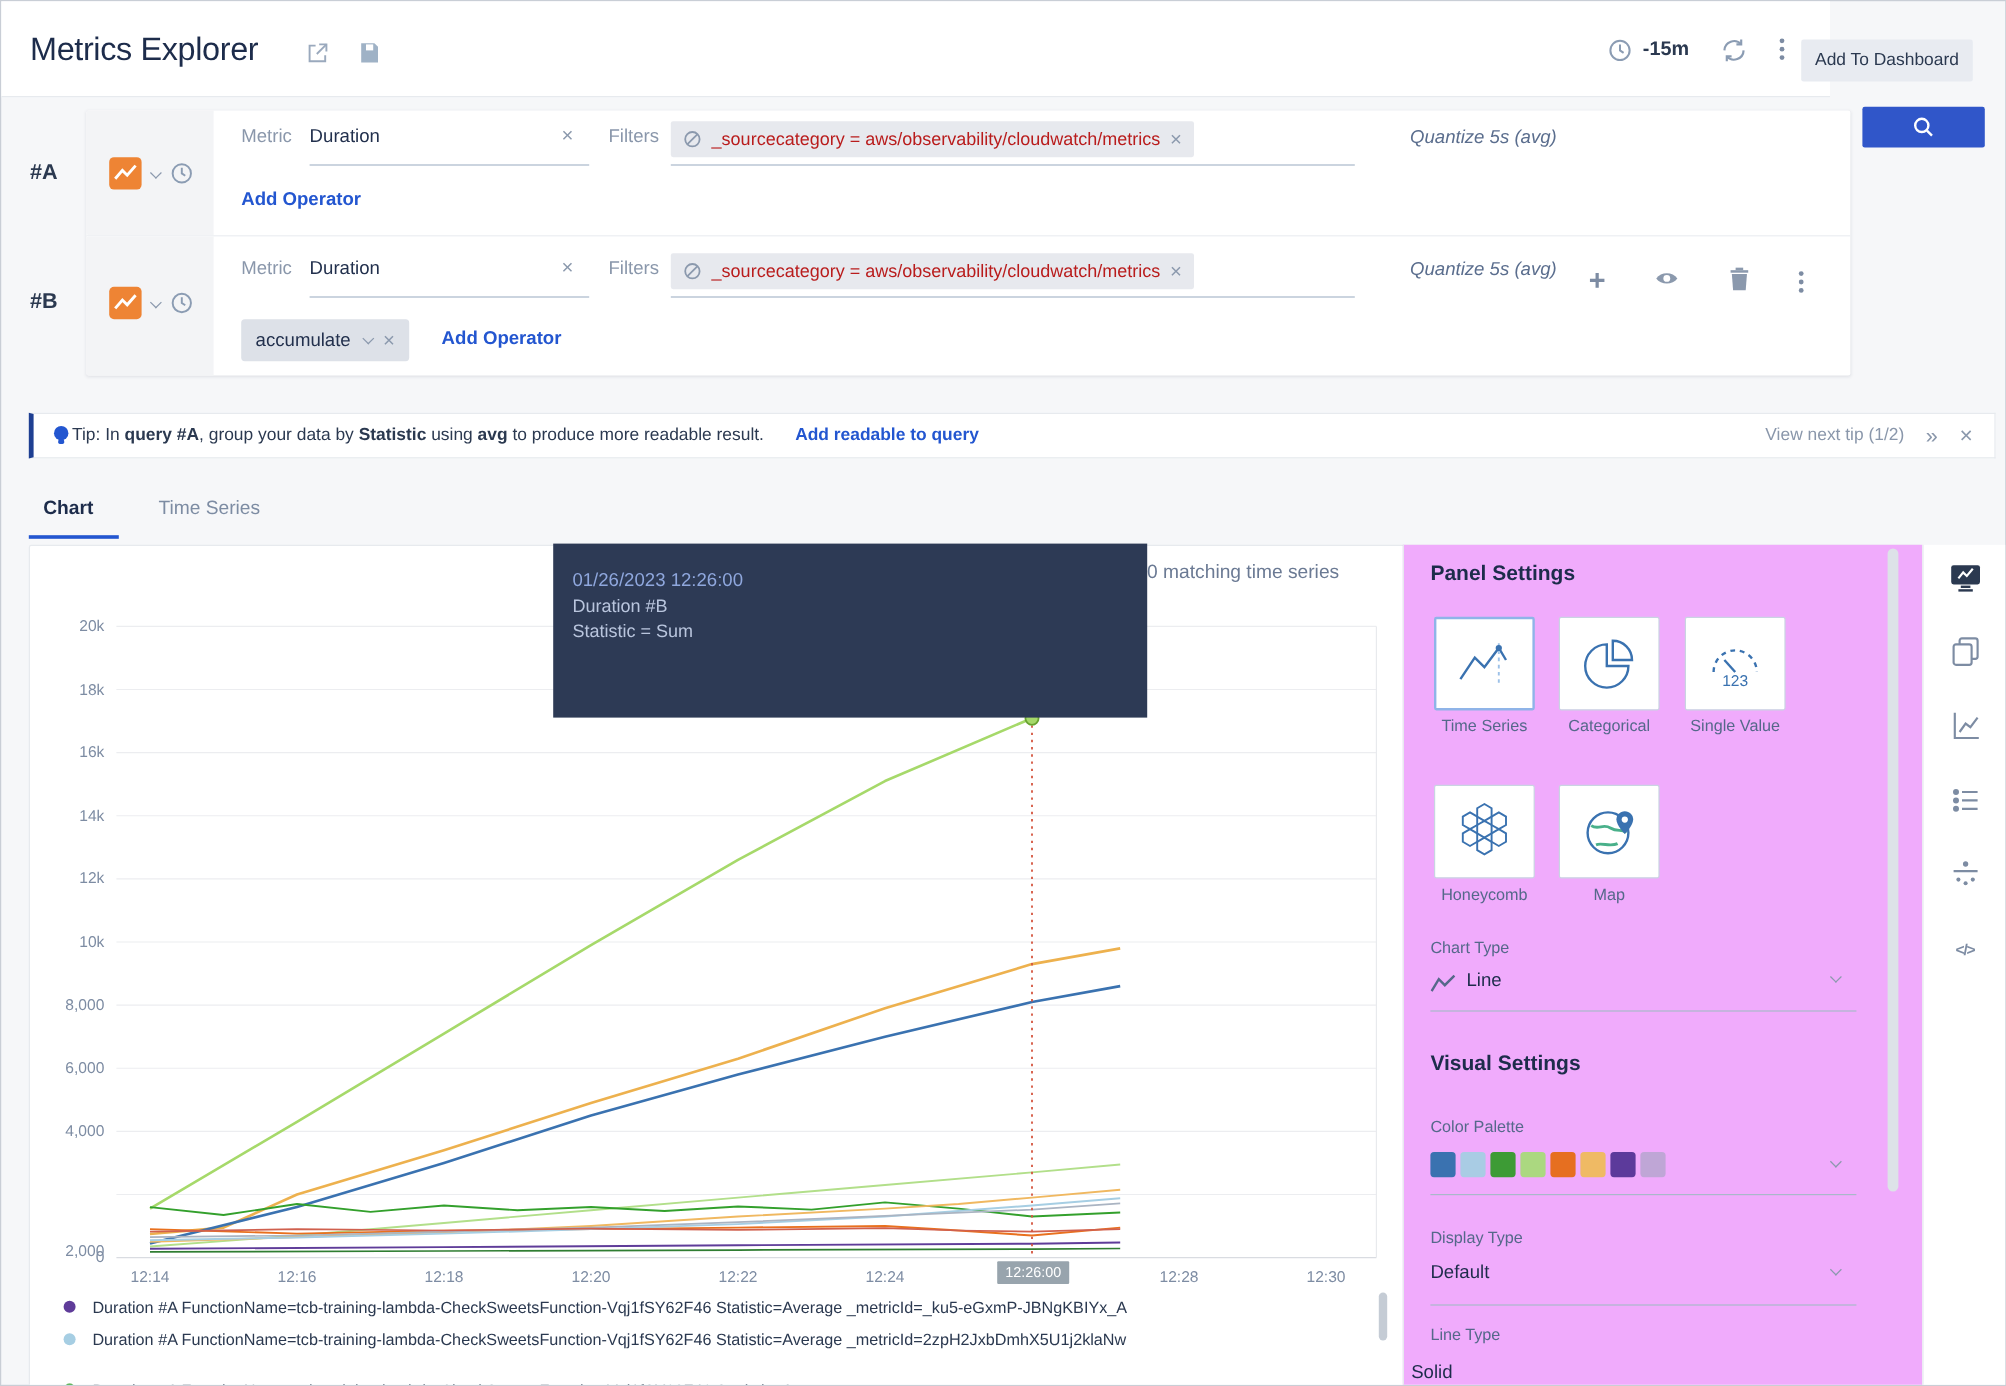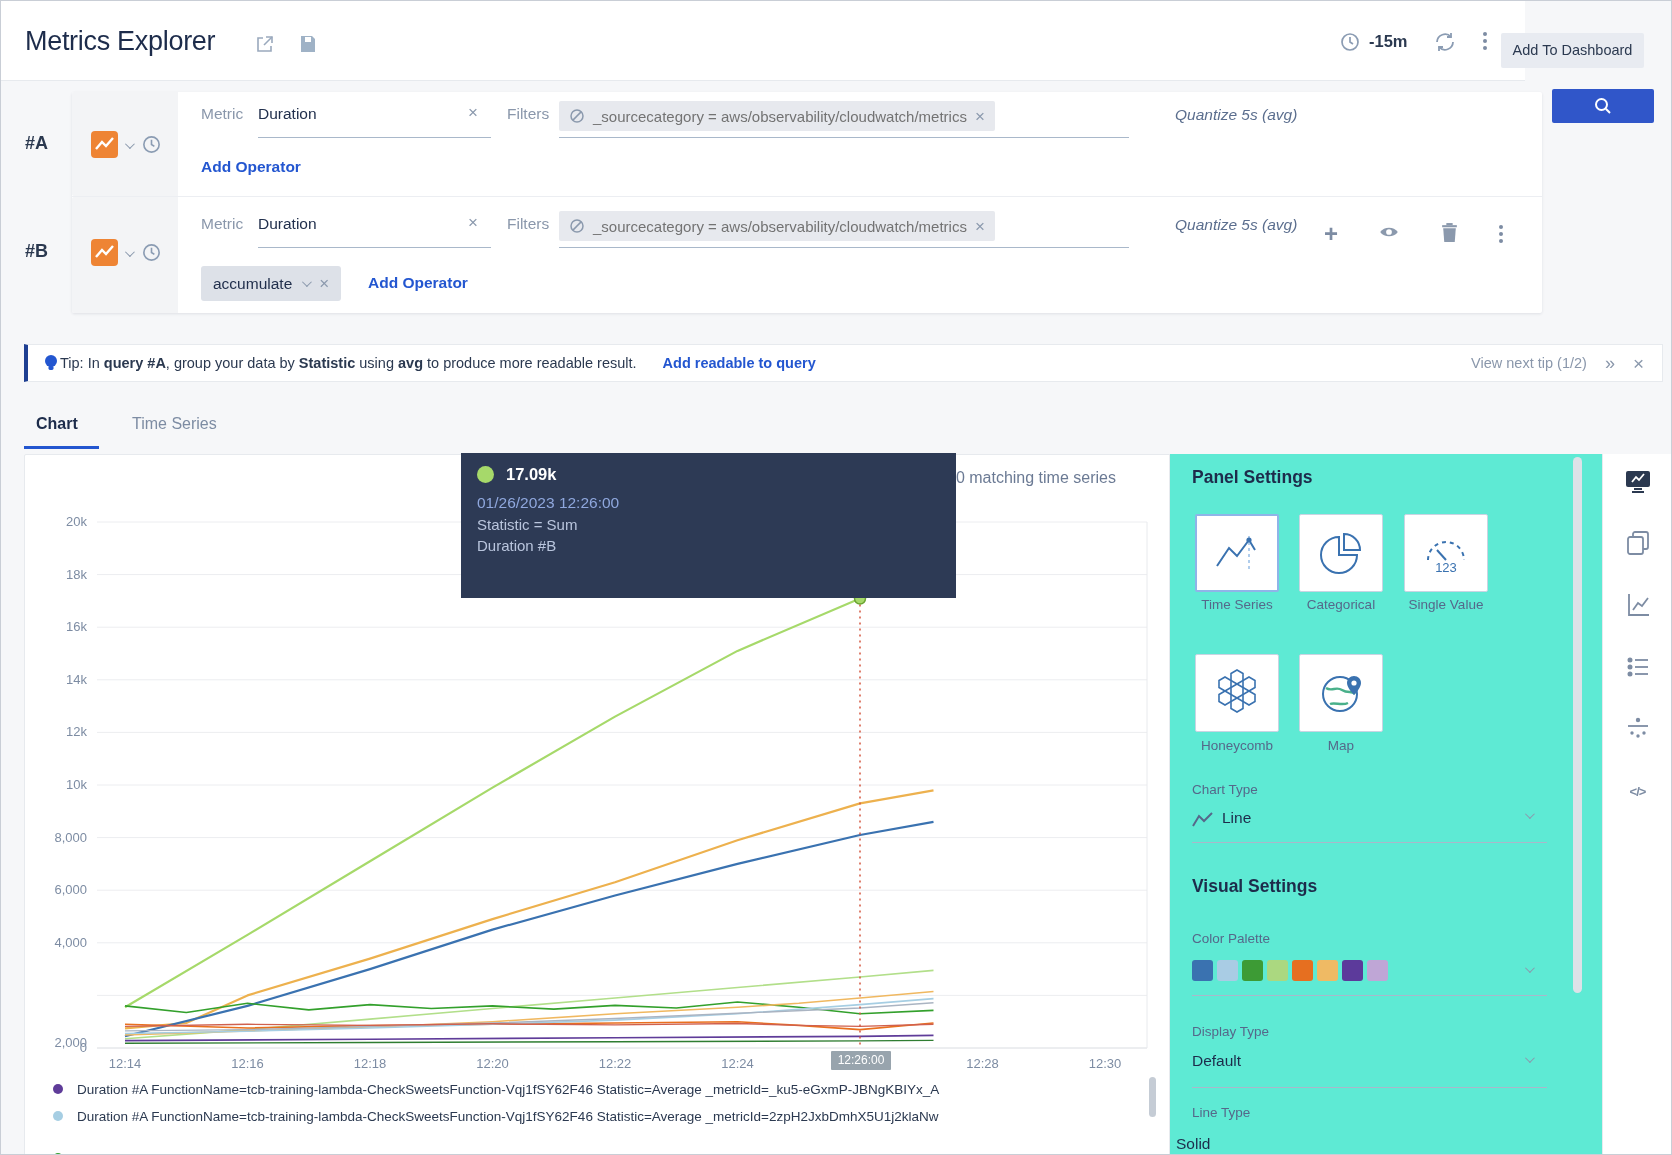--- a/index.html
+++ b/index.html
@@ -23,21 +23,21 @@
   .qrow.b { top:104px; height:117px; border-top:1px solid #eceef2; }
   .qleft { position:absolute; left:0; top:0; bottom:0; width:106px; background:#f3f4f6; border-radius:2px 0 0 2px; }
   .qid { position:absolute; left:24px; font-size:18px; font-weight:bold; color:#2b3950; }
   .metric-tile { position:absolute; left:19px; width:27px; height:27px; border-radius:4px; background:#ee8434; }
   .lbl { font-size:15.5px; color:#8a97ab; position:absolute; }
   .val { font-size:15.5px; color:#22304d; position:absolute; }
   .u-line { position:absolute; height:1px; background:#a9b8ca; }
   .x-icon { color:#8b99ad; font-size:17px; line-height:1; cursor:pointer; }
   .x-icon::before { content:"×"; }
   .filter-chip { position:absolute; height:30px; background:#e7e9ee; border-radius:2px; display:flex; align-items:center; padding:0 10px; gap:8px; }
-  .filter-chip .txt { font-size:15px; color:#737373; white-space:nowrap; }
+  .filter-chip .txt { font-size:15px; color:#b91c1c; white-space:nowrap; }
   .quantize { position:absolute; font-size:15.5px; font-style:italic; color:#5b6e8e; }
   .link-blue { color:#2356d0; font-size:15.5px; font-weight:bold; cursor:pointer; }
   .op-chip { position:absolute; height:35px; background:#dde1e8; border-radius:3px; display:flex; align-items:center; padding:0 12px; gap:10px; }
   .op-chip .txt { font-size:15.5px; color:#22304d; }
   .chev { display:inline-block; width:7px; height:7px; border-right:1.7px solid #8b99ad; border-bottom:1.7px solid #8b99ad; transform:rotate(45deg) translateY(-2px); }
   .row-icons { position:absolute; top:24px; display:flex; gap:40px; align-items:center; }
   .plus-icon { color:#7d8ca3; font-size:24px; font-weight:bold; line-height:20px; cursor:pointer; }
   .plus-icon::before { content:"+"; }
   .search-btn { position:absolute; left:1551px; top:88px; width:102px; height:34px; background:#3056c9; border:none; border-radius:2px; cursor:pointer; }
 
@@ -68,21 +68,21 @@
 
   
   .tooltip { position:absolute; left:460px; top:452px; width:495px; height:145px; background:#2d3a55; z-index:30; padding:12px 16px; }
   .tt-head { display:flex; align-items:center; gap:12px; }
   .tt-dot { width:17px; height:17px; border-radius:50%; }
   .tt-value { font-size:16.5px; font-weight:bold; color:#fff; }
   .tt-time { margin-top:10px; font-size:15.5px; color:#8fa7dd; }
   .tt-line { margin-top:4px; font-size:15px; color:#b9c5dd; }
 
   
-  .right-panel { position:absolute; left:1168px; top:453px; width:433px; height:702px; background:#5eead4; border-left:1px solid #e7eaee; overflow:hidden; }
+  .right-panel { position:absolute; left:1168px; top:453px; width:433px; height:702px; background:#f0abfc; border-left:1px solid #e7eaee; overflow:hidden; }
   .rp-title { position:absolute; left:22px; font-size:17.5px; font-weight:bold; color:#1d2c4b; }
   .ptype { position:absolute; width:84px; height:78px; border:1px solid #c9d4e2; border-radius:2px; background:#fff; display:flex; align-items:center; justify-content:center; cursor:pointer; }
   .ptype.sel { border:2px solid #8fb4e8; }
   .ptype-lbl { position:absolute; width:96px; text-align:center; font-size:13.5px; color:#55688a; }
   .rp-lbl { position:absolute; left:22px; font-size:13.5px; color:#55688a; }
   .rp-val { position:absolute; font-size:15.5px; color:#1d2c4b; }
   .rp-line { position:absolute; left:22px; width:355px; height:1px; background:#a9b8ca; }
   .rp-chev { position:absolute; left:355px; }
   .swatches { position:absolute; left:22px; top:506px; display:flex; gap:4px; }
   .swatch { width:21px; height:21px; border-radius:3px; }
@@ -323,27 +323,23 @@
     <span class="legend-txt">Duration #A FunctionName=tcb-training-lambda-CheckSweetsFunction-Vqj1fSY62F46 Statistic=Average _metricId=2zpH2JxbDmhX5U1j2klaNw</span>
   </div>
   <div class="legend-row" style="top:690px;">
     <span class="legend-dot" style="background: rgb(51, 160, 44);"></span>
     <span class="legend-txt">Duration #A FunctionName=tcb-training-lambda-CheckSweetsFunction-Vqj1fSY62F46 Statistic=Average</span>
   </div>
   <div class="legend-sb"></div>
 </div>
 
 <div class="tooltip">
-  <div class="tt-head">
-    <span class="tt-dot" id="tt-dot" style="background: rgb(166, 217, 106);"></span>
-    <span class="tt-value">17.09k</span>
-  </div>
   <div class="tt-time">01/26/2023 12:26:00</div>
+  <div class="tt-line">Duration #B</div>
   <div class="tt-line">Statistic = Sum</div>
-  <div class="tt-line">Duration #B</div>
 </div>
 
 <div class="right-panel">
   <div class="rp-title" style="top:13px;">Panel Settings</div>
 
   <div class="ptype sel" style="left:25px; top:60px;">
     <svg width="48" height="46" viewBox="0 0 48 46" fill="none">
       <path d="M4 36L16 18l8 8 12-16 6 10" stroke="#3a72b0" stroke-width="2"></path>
       <path d="M36 6v36" stroke="#9dc1e8" stroke-width="1.6" stroke-dasharray="3 3"></path>
       <circle cx="36" cy="10" r="2.6" fill="#3a72b0"></circle>

